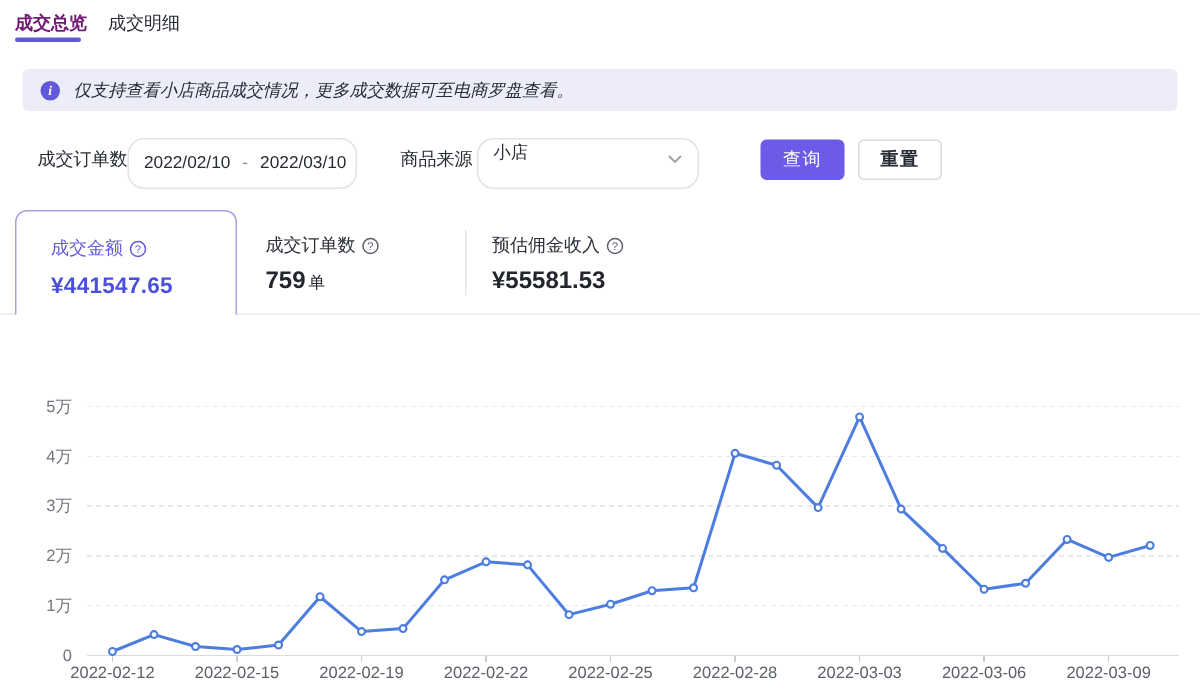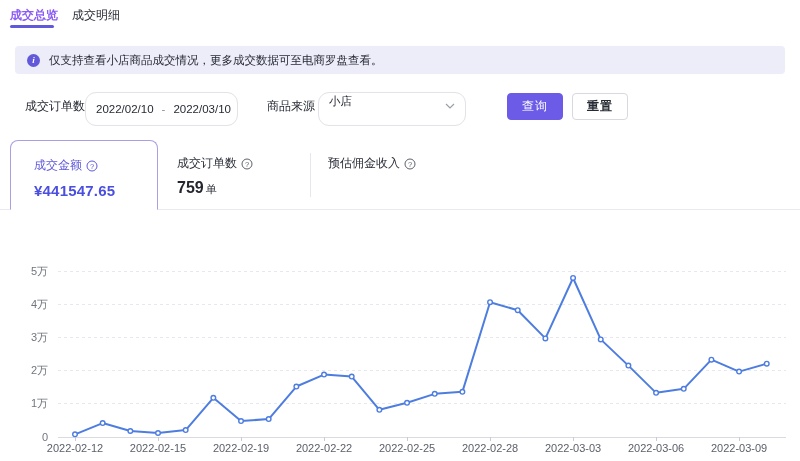--- a/index.html
+++ b/index.html
@@ -5,34 +5,34 @@
   html,body{margin:0;padding:0;}
   body{
     width:800px;height:461px;position:relative;background:#ffffff;
     font-family:"Liberation Sans","DejaVu Sans",sans-serif;color:#262a33;
     overflow:hidden;font-size:12px;
   }
   .abs{position:absolute;}
 
   
   .tab{font-size:12px;line-height:16px;cursor:pointer;}
-  .tab.active{color:#8b5cf6;font-weight:700;}
+  .tab.active{color:#701a75;font-weight:700;}
   .tab-underline{height:3px;background:#6159d9;border-radius:2px;}
 
   
   .banner{
     left:15px;top:46px;width:770px;height:28px;background:#edecf9;border-radius:4px;
     display:flex;align-items:center;padding:0 12px;box-sizing:border-box;
   }
   .info-dot{
     width:13px;height:13px;min-width:13px;border-radius:50%;background:#6159d9;color:#fff;
     font-size:9px;font-weight:700;display:flex;align-items:center;justify-content:center;
     font-family:"Liberation Serif","DejaVu Serif",serif;font-style:italic;
   }
-  .banner-text{margin-left:9px;font-size:11.5px;color:#262a33;}
+  .banner-text{margin-left:9px;font-size:11.5px;color:#262a33;font-style:italic;}
 
   
   .filter-label{font-size:12px;color:#262a33;line-height:14px;}
   .input-box{
     height:28px;border:1px solid #e2e2e8;border-radius:11px;background:#fff;
     display:flex;align-items:center;padding:16px 10px;box-sizing:border-box;
     font-size:11.5px;color:#262a33;cursor:pointer;
   }
   .date-sep{margin:0 8px;color:#8a8f98;}
   .ml-auto{margin-left:auto;}
@@ -134,20 +134,21 @@
 <div class="abs v-divider"></div>
 
 <div class="abs" style="left:328px;top:155px;">
   <div class="stat-label dark">
     <span>预估佣金收入</span>
     <svg class="help-icon" width="12" height="12" viewBox="0 0 12 12" style="color:#5c616b;">
       <circle cx="6" cy="6" r="5" fill="none" stroke="currentColor" stroke-width="1"></circle>
       <text x="6" y="8.6" font-size="7.5" text-anchor="middle" fill="currentColor">?</text>
     </svg>
   </div>
+  <div class="stat-value">¥55581.53</div>
 </div>
 
 <div class="abs chart-wrap">
   <svg id="chart-svg" width="800" height="221" viewBox="0 0 800 221">
       <line x1="58" y1="197" x2="786" y2="197" stroke="#d9dbe1" stroke-width="1" shape-rendering="crispEdges"></line>
       <text x="48" y="200.5" text-anchor="end" font-size="11" fill="#71767e">0</text>
       <line x1="58" y1="163.8" x2="786" y2="163.8" stroke="#e7e8ee" stroke-width="1" shape-rendering="crispEdges" stroke-dasharray="3,3"></line>
       <text x="48" y="167.3" text-anchor="end" font-size="11" fill="#71767e">1万</text>
       <line x1="58" y1="130.6" x2="786" y2="130.6" stroke="#e7e8ee" stroke-width="1" shape-rendering="crispEdges" stroke-dasharray="3,3"></line>
       <text x="48" y="134.1" text-anchor="end" font-size="11" fill="#71767e">2万</text>

